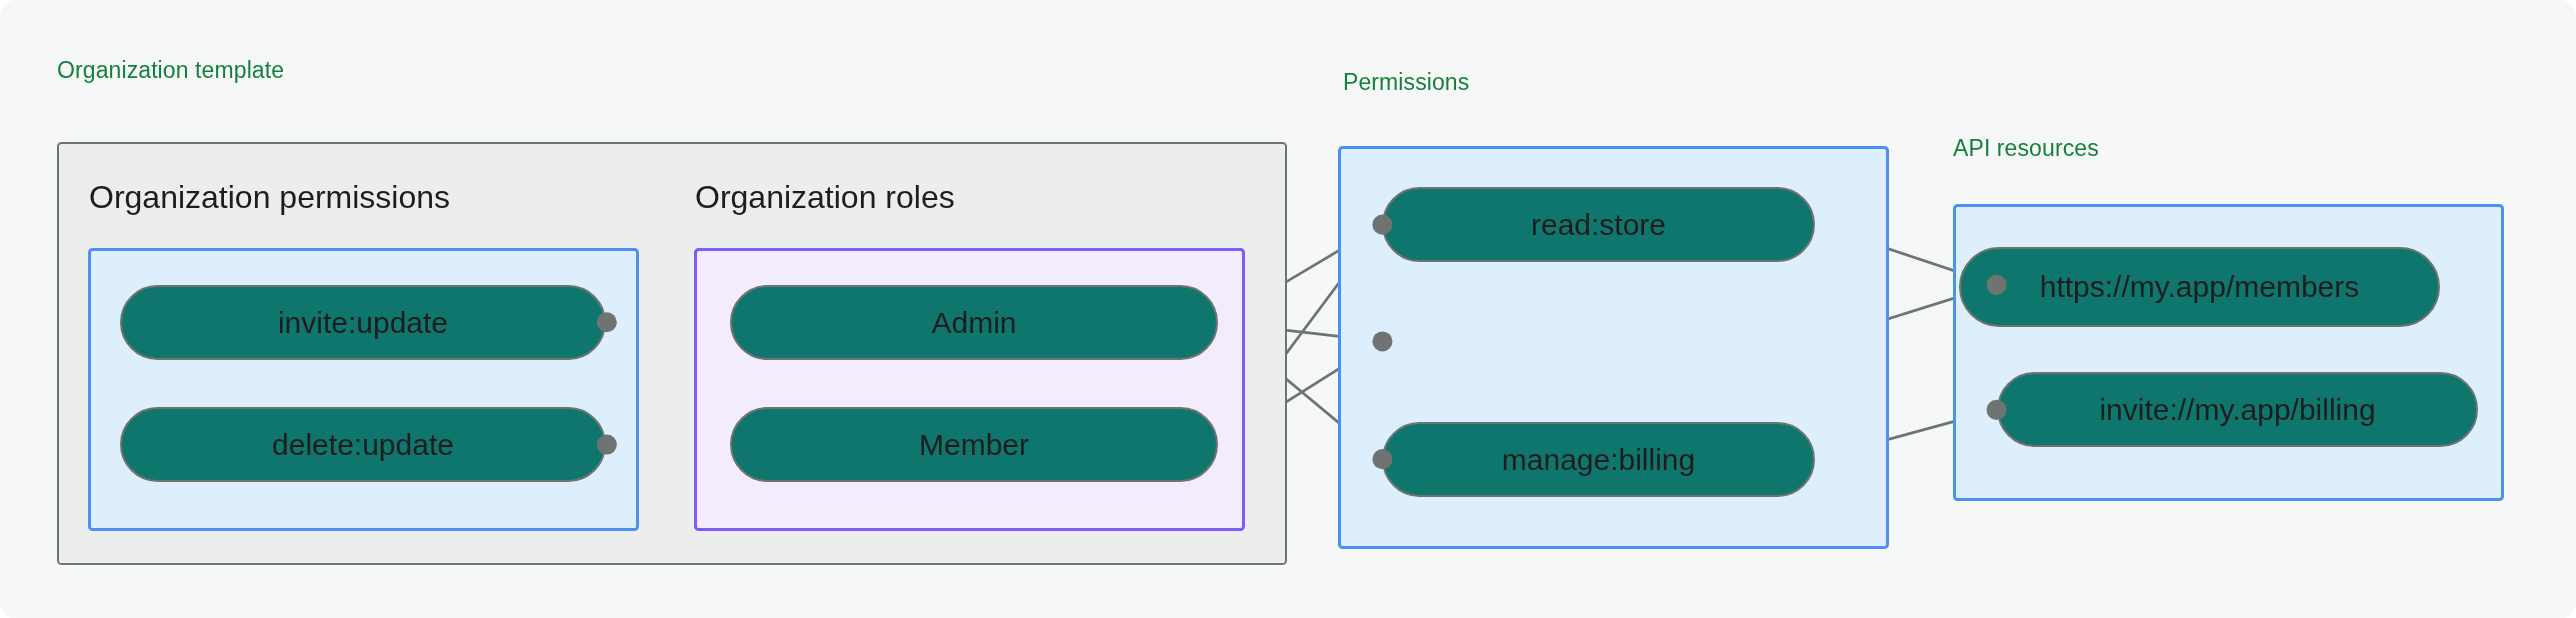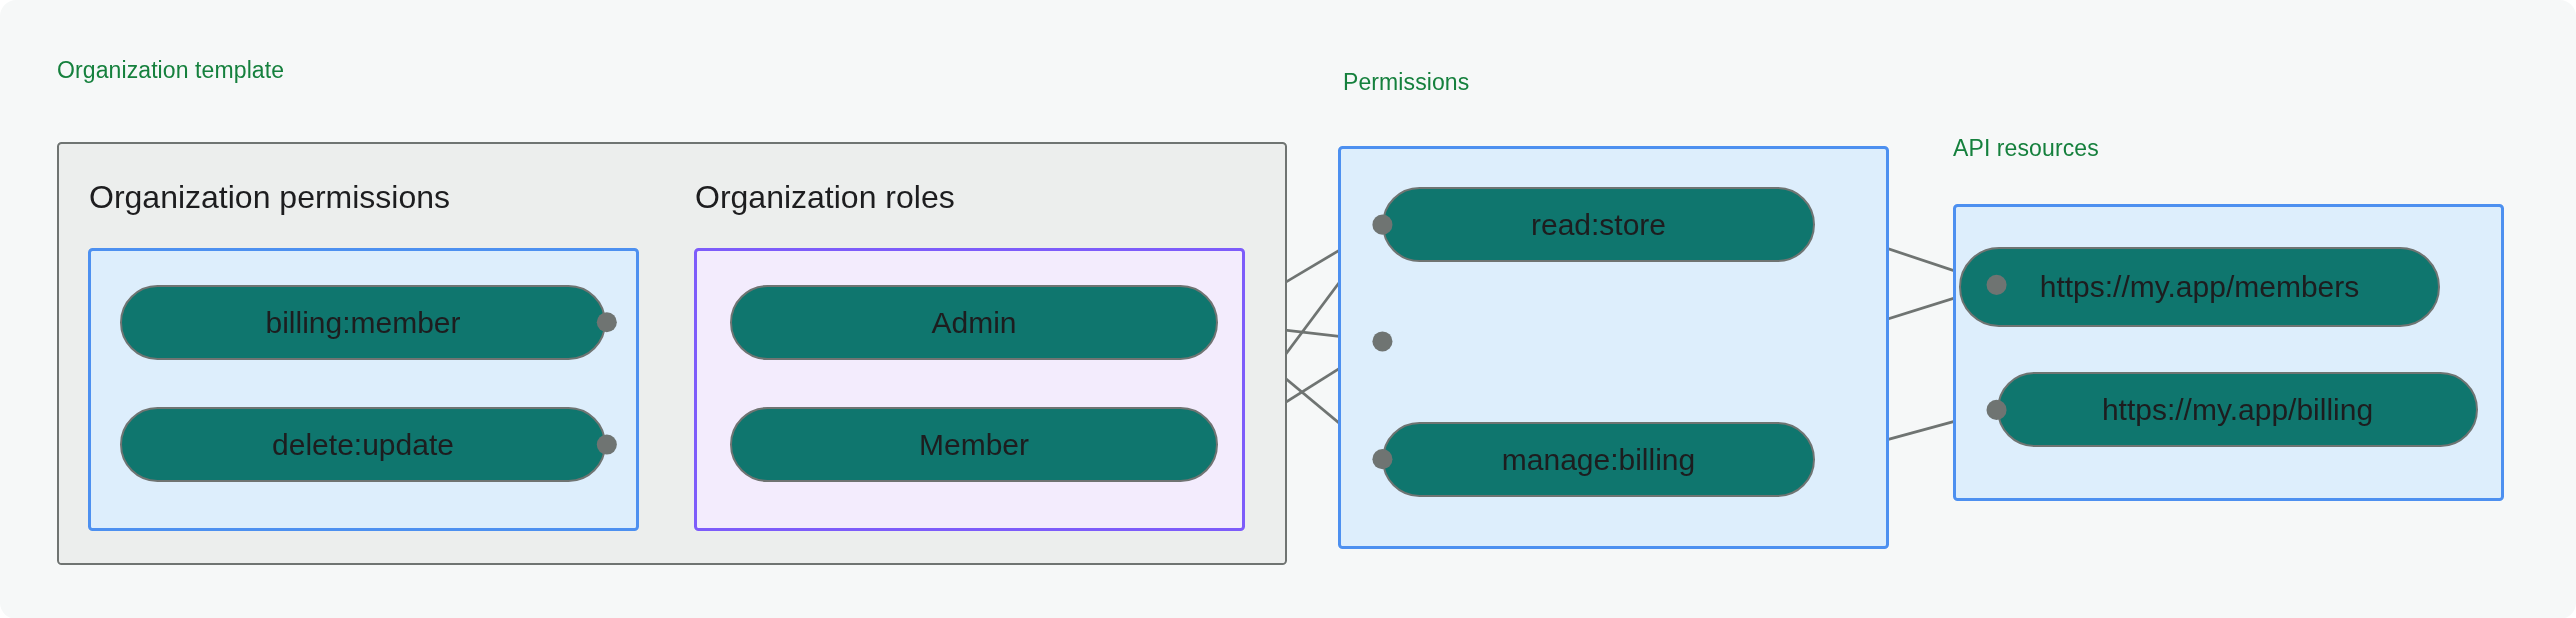--- a/index.html
+++ b/index.html
@@ -128,36 +128,36 @@
   <div class="box box-purple" style="left:694px; top:248px; width:551px; height:283px;"></div>
 
   <div class="group-label" style="left:1343px; top:69px;">Permissions</div>
 
   <div class="box box-blue" style="left:1338px; top:146px; width:551px; height:403px;"></div>
 
   <div class="group-label" style="left:1953px; top:135px;">API resources</div>
 
   <div class="box box-blue" style="left:1953px; top:204px; width:551px; height:297px;"></div>
 
-  <div class="node" style="left:120px; top:285px; width:486px; height:75px;">billing:member</div>
+  <div class="node" style="left:120px; top:285px; width:486px; height:75px;">invite:update</div>
 
   <div class="node" style="left:120px; top:407px; width:486px; height:75px;">delete:update</div>
 
   <div class="node" style="left:730px; top:285px; width:488px; height:75px;text-align:center;">Admin</div>
 
   <div class="node" style="left:730px; top:407px; width:488px; height:75px;">Member</div>
 
   <div class="node" style="left:1382px; top:187px; width:433px; height:75px;">read:store</div>
 
 
   <div class="node" style="left:1382px; top:422px; width:433px; height:75px;">manage:billing</div>
 
   <div class="node" style="left:1959px; top:247px; width:481px; height:80px;">https://my.app/members</div>
 
-  <div class="node" style="left:1997px; top:372px; width:481px; height:75px;">https://my.app/billing</div>
+  <div class="node" style="left:1997px; top:372px; width:481px; height:75px;">invite://my.app/billing</div>
 
   <svg class="layer" viewBox="0 0 2823 678">
     <circle class="port" cx="665" cy="353" r="11"></circle>
     <circle class="port" cx="665" cy="487" r="11"></circle>
     <circle class="port" cx="1515" cy="246" r="11"></circle>
     <circle class="port" cx="1515" cy="374" r="11"></circle>
     <circle class="port" cx="1515" cy="503" r="11"></circle>
     <circle class="port" cx="2188" cy="312" r="11"></circle>
     <circle class="port" cx="2188" cy="449" r="11"></circle>
   </svg>

